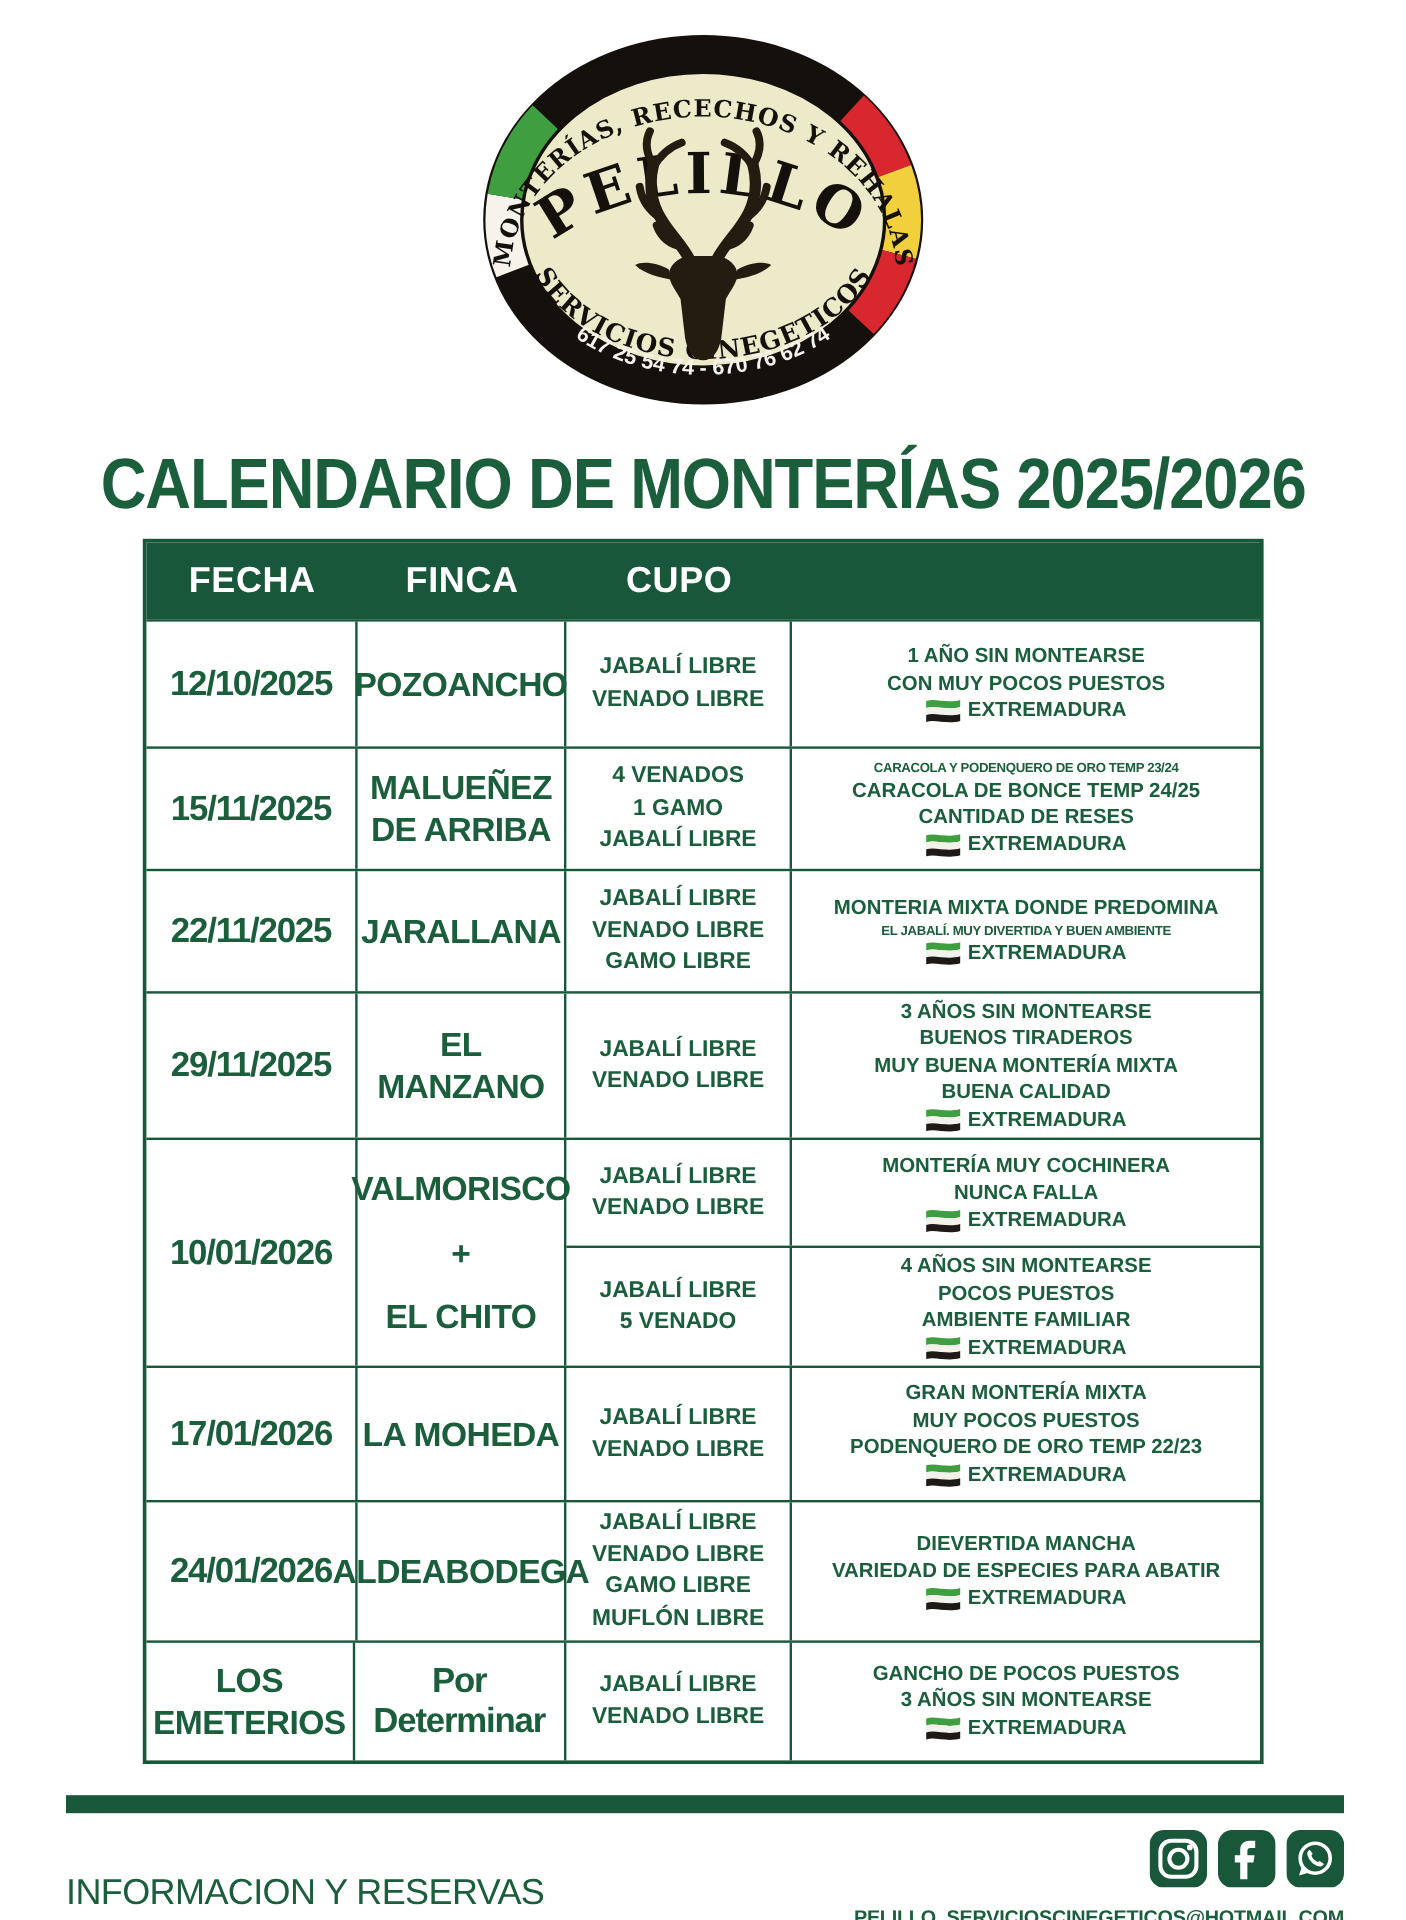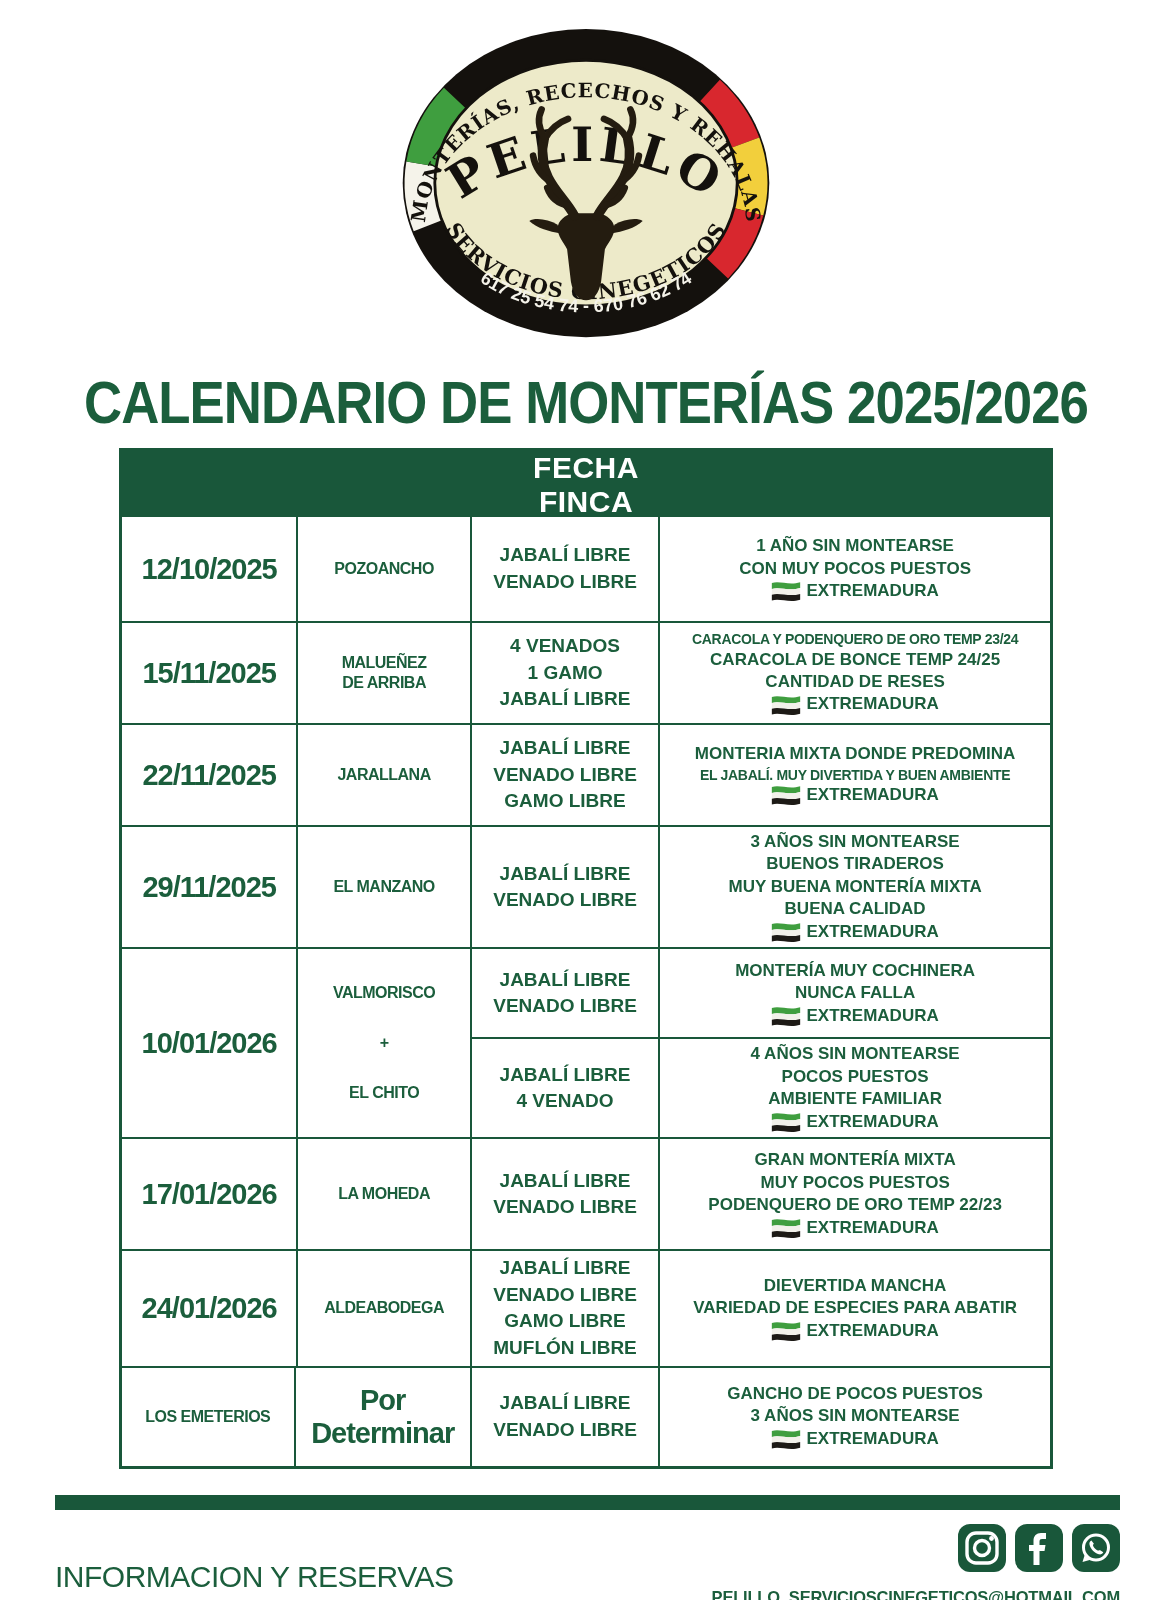--- a/index.html
+++ b/index.html
@@ -12,42 +12,42 @@
   
   .logo-wrap{padding-top:24px;text-align:center;}
   .logo{width:378px;height:322px;}
   
   .title{margin-top:20px;text-align:center;color:var(--textgreen);
          font-size:55px;font-weight:bold;letter-spacing:-1px;
          transform:scale(.96,1.08);}
   
   .tbl{width:934px;margin:14px auto 0;border:3px solid var(--green);color:var(--textgreen);}
   .thead{display:flex;background:var(--green);color:#fff;height:64px;align-items:center;
-         font-weight:bold;font-size:30px;letter-spacing:.5px;flex-direction:column;}
+         font-weight:bold;font-size:30px;letter-spacing:.5px;}
   .thead .hc{text-align:center;}
   .hc.h-fecha{width:19%;} .hc.h-finca{width:18.7%;} .hc.h-cupo{width:20.3%;} .hc.h-obs{flex:1;}
   .trow{display:flex;border-top:2.5px solid var(--green);}
   .trow:nth-child(1){min-height:106px;} .trow:nth-child(2){min-height:102px;}
   .trow:nth-child(3){min-height:102px;} .trow:nth-child(4){min-height:120px;}
   .trow:nth-child(5){min-height:190px;} .trow:nth-child(6){min-height:112px;}
   .trow:nth-child(7){min-height:112px;} .trow:nth-child(8){min-height:100px;}
   .cell{display:flex;flex-direction:column;justify-content:center;align-items:center;
         text-align:center;padding:4px 2px;}
   .cell-fecha{width:19%;border-right:2.5px solid var(--green);
               font-size:29px;font-weight:bold;letter-spacing:-1px;}
   .cell-finca{width:18.7%;border-right:2.5px solid var(--green);
-              font-size:16px;font-weight:bold;letter-spacing:-.5px;line-height:1.25;}
+              font-size:28px;font-weight:bold;letter-spacing:-.5px;line-height:1.25;}
   .cell-finca.spread{justify-content:space-evenly;}
   .sections{flex:1;display:flex;flex-direction:column;}
   .section{display:flex;flex:1;}
   .section + .section{border-top:2.5px solid var(--green);}
   .cell-cupo{width:32.58%;border-right:2.5px solid var(--green);
              font-size:19px;font-weight:bold;line-height:1.4;}
   .cell-obs{flex:1;font-size:17px;font-weight:bold;line-height:1.32;}
-  .obs-line.xs{font-size:14px;letter-spacing:-.3px;white-space:nowrap;}
+  .obs-line.xs{font-size:11px;letter-spacing:-.3px;white-space:nowrap;}
   .flag-line{display:flex;align-items:center;justify-content:flex-end;gap:5px;}
   .exflag{width:30px;height:22px;flex:0 0 auto;}
   
   .footer-bar{height:15px;background:var(--green);margin:26px 52px 0 55px;}
   .footer{display:flex;justify-content:space-between;align-items:flex-start;
           margin:14px 52px 0 55px;}
   .f-heading{color:var(--textgreen);font-size:30px;font-weight:normal;letter-spacing:-.5px;margin-top:36px;}
   .dots{display:flex;gap:13px;margin:10px 0 12px 2px;}
   .dot{width:9px;height:9px;border-radius:50%;background:var(--textgreen);}
   .contacts{display:flex;gap:55px;color:var(--textgreen);
@@ -268,21 +268,21 @@
                   <path d="M1,10.5 C10,7.5 22,13.5 35,9.5 L35,16.5 C22,20.5 10,14.5 1,17.5 Z" fill="#f2f1ea"></path>
                   <path d="M1,17.5 C10,14.5 22,20.5 35,16.5 L35,23.5 C22,27.5 10,21.5 1,24.5 Z" fill="#1d1a16"></path>
                 </svg>
                 <span>EXTREMADURA</span>
               </div>
             </div>
           </div>
           <div class="section">
             <div class="cell cell-cupo">
               <div class="cupo-line">JABALÍ LIBRE</div>
-              <div class="cupo-line">4 VENADO</div>
+              <div class="cupo-line">5 VENADO</div>
             </div>
             <div class="cell cell-obs">
               <div class="obs-line">4 AÑOS SIN MONTEARSE</div>
               <div class="obs-line">POCOS PUESTOS</div>
               <div class="obs-line">AMBIENTE FAMILIAR</div>
               <div class="flag-line">
                 <svg class="exflag" viewBox="0 0 36 26">
                   <path d="M1,3.5 C10,0.5 22,6.5 35,2.5 L35,9.5 C22,13.5 10,7.5 1,10.5 Z" fill="#3f9e3f"></path>
                   <path d="M1,10.5 C10,7.5 22,13.5 35,9.5 L35,16.5 C22,20.5 10,14.5 1,17.5 Z" fill="#f2f1ea"></path>
                   <path d="M1,17.5 C10,14.5 22,20.5 35,16.5 L35,23.5 C22,27.5 10,21.5 1,24.5 Z" fill="#1d1a16"></path>

